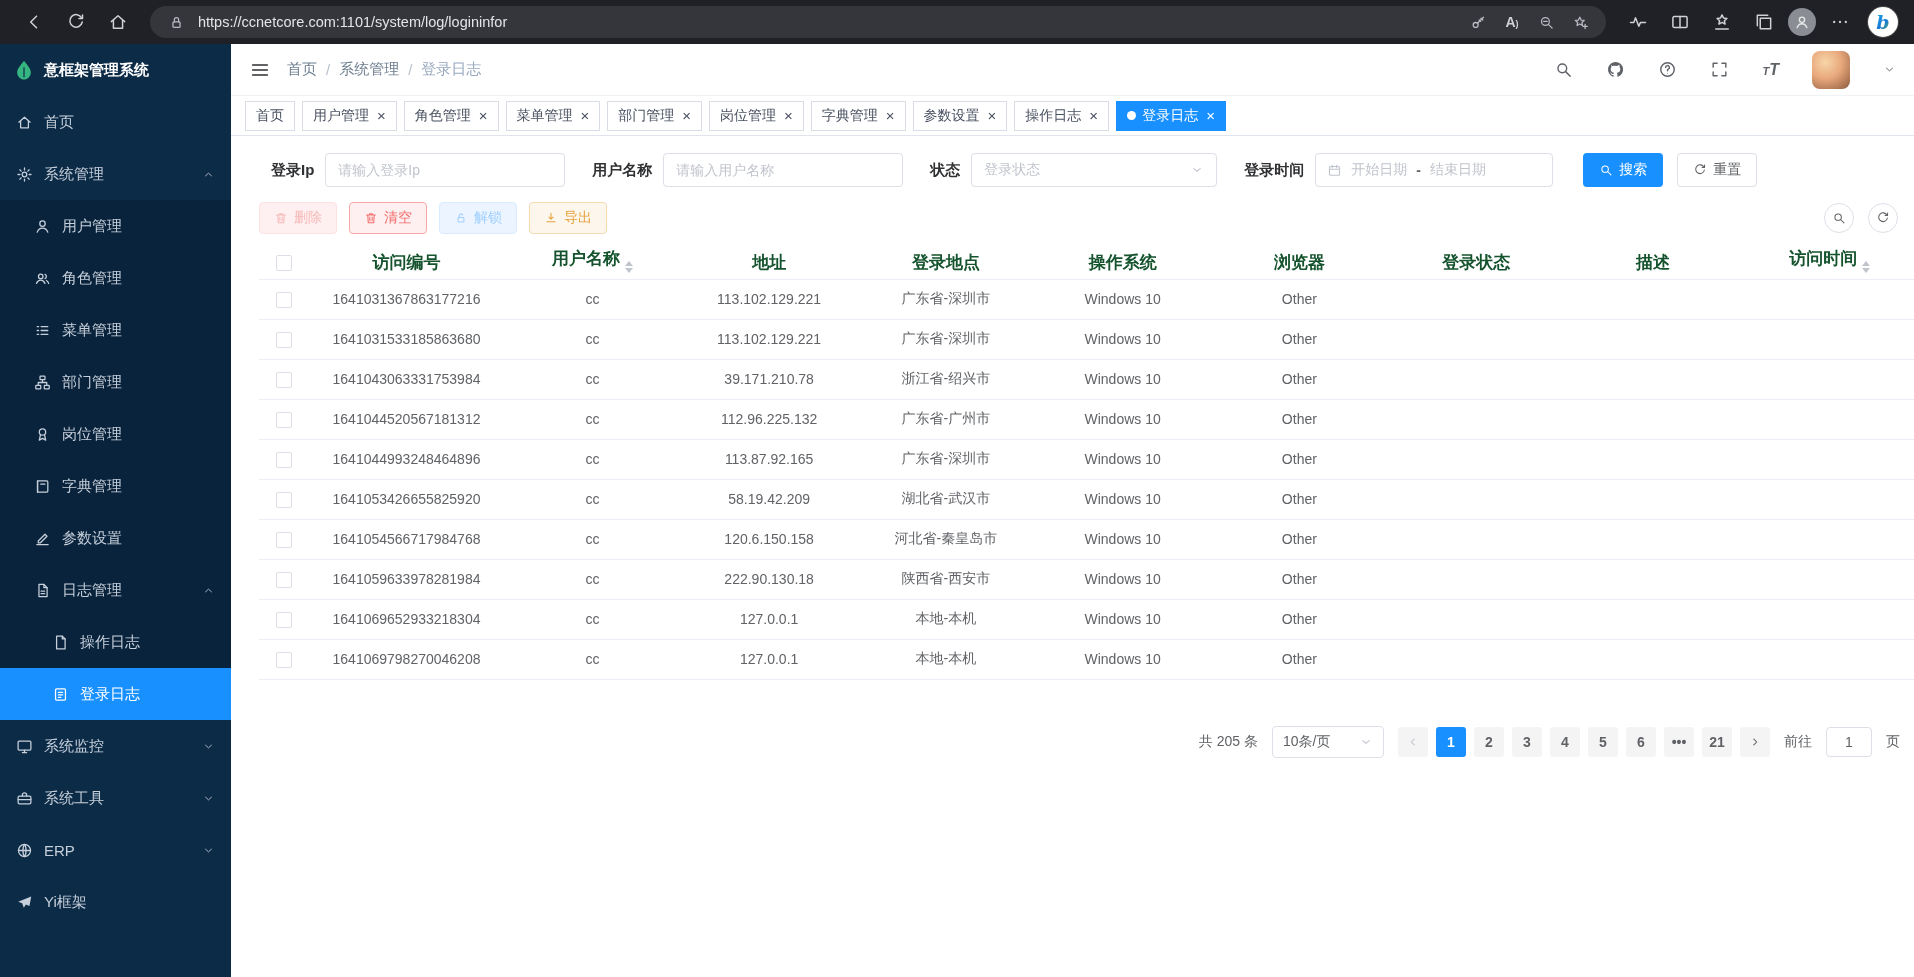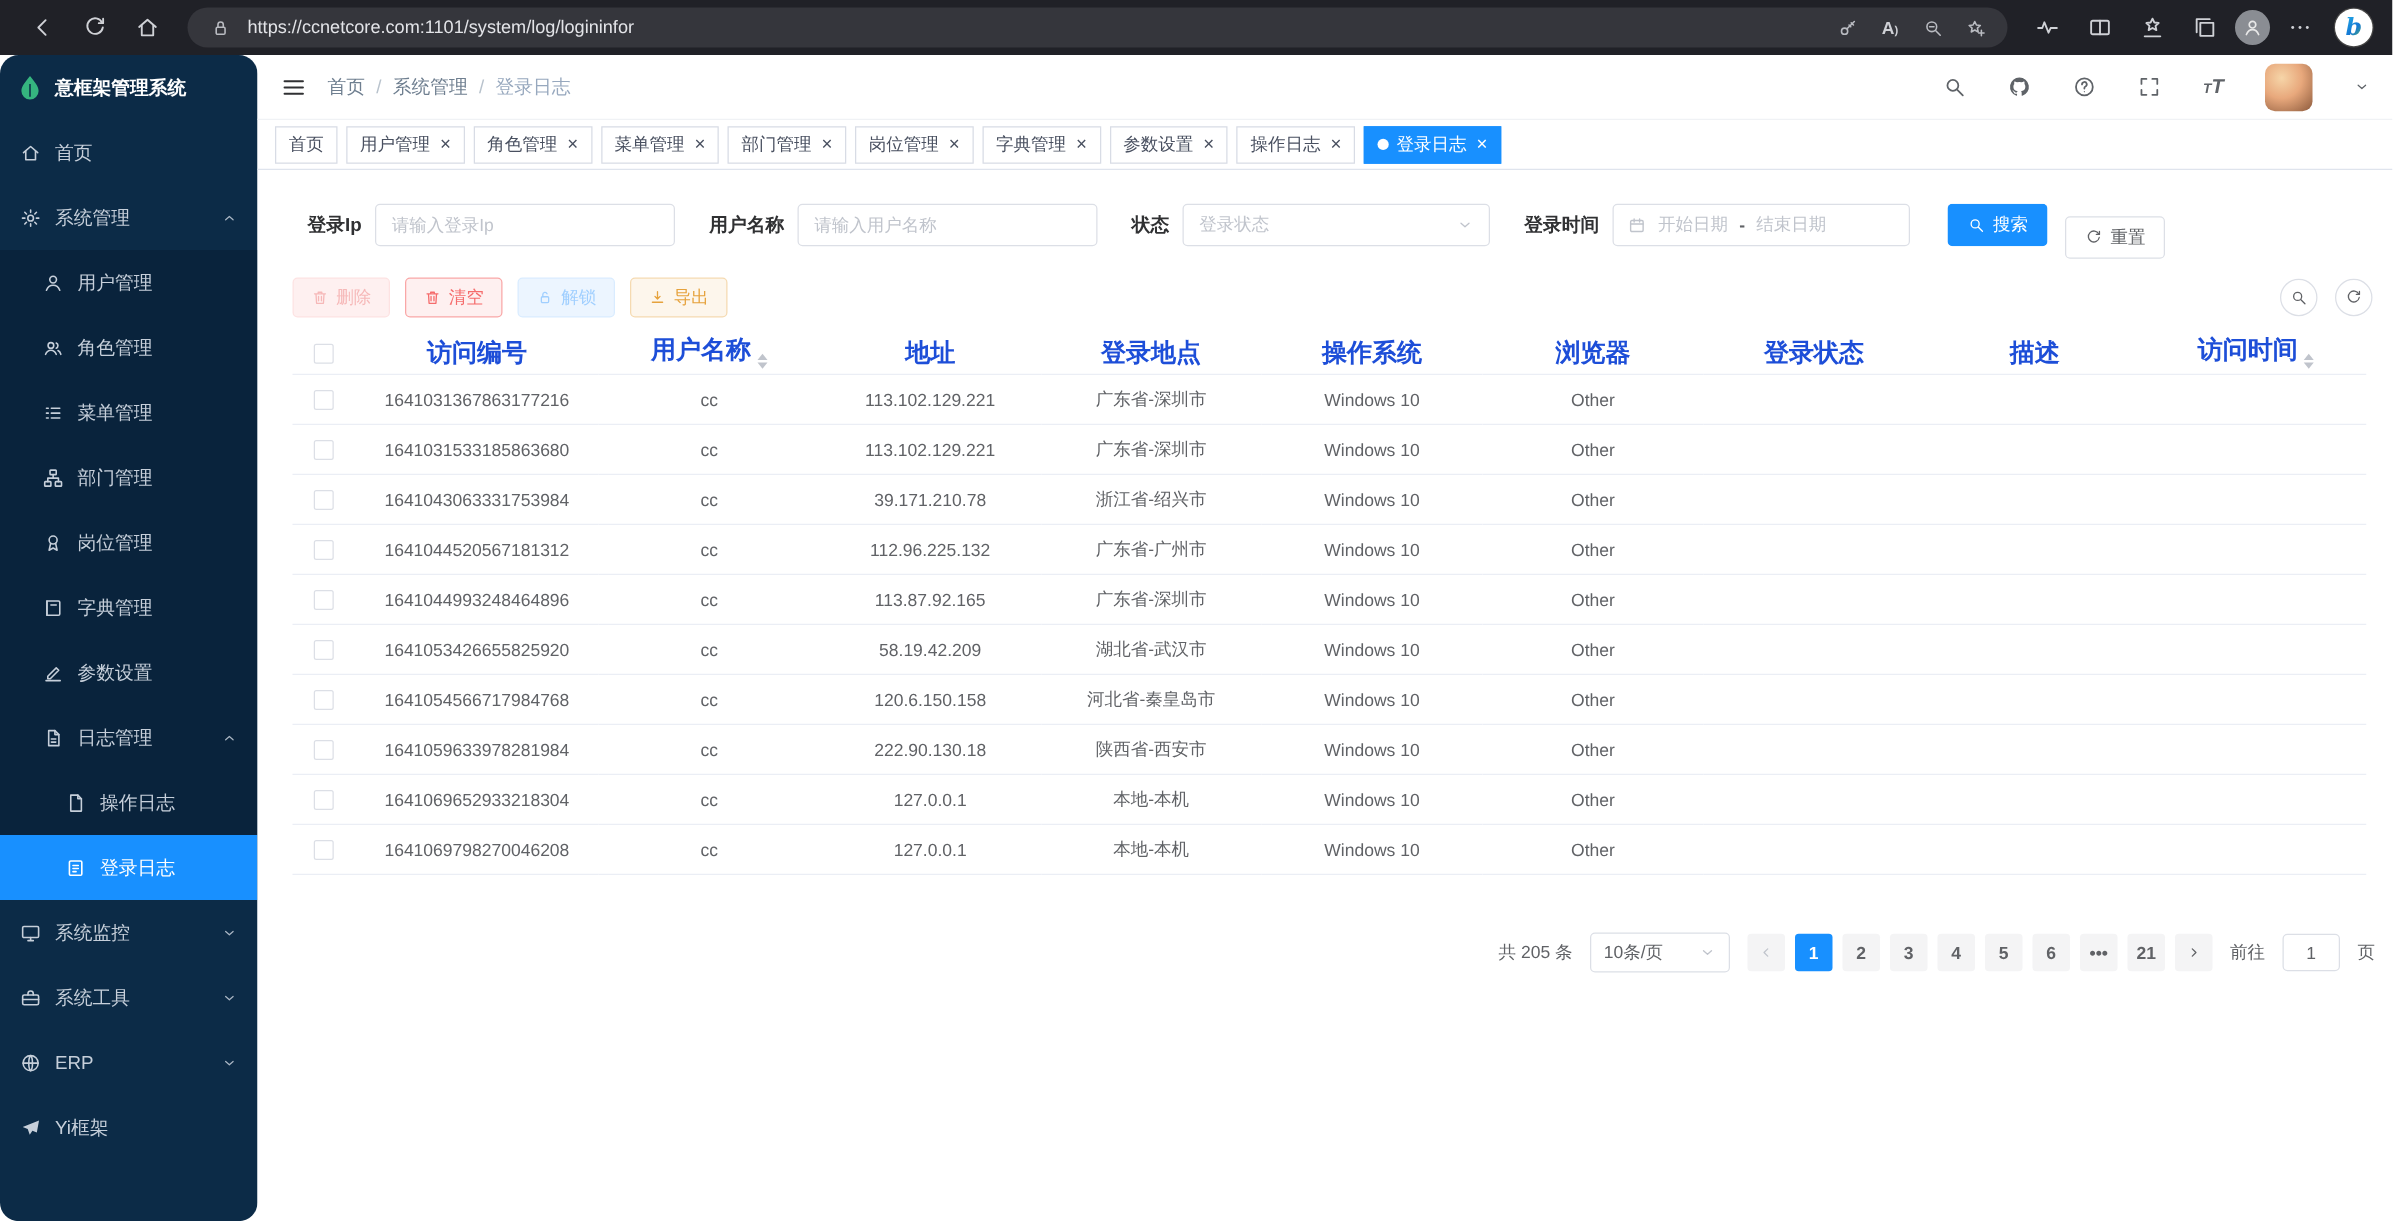--- a/index.html
+++ b/index.html
@@ -24,21 +24,21 @@
   .bing { width:30px; height:30px; border-radius:50%; background:#fff; display:flex; align-items:center;
     justify-content:center; margin-left:4px; cursor:pointer; flex-shrink:0; box-shadow:0 0 0 1px #444; }
   .bing b { font-size:19px; font-style:italic; font-family:"DejaVu Serif",serif;
     background:linear-gradient(135deg,#25b3e8,#1477d4 55%,#62bd52);
     -webkit-background-clip:text; background-clip:text; color:transparent; }
 
   
   .app { display:flex; height:933px; }
 
   
-  .sidebar { width:206px; background:var(--sidebar-bg,#0c2b47); color:#c6cfda; flex-shrink:0; overflow:hidden;border-radius:15px; }
+  .sidebar { width:231px; background:var(--sidebar-bg,#0c2b47); color:#c6cfda; flex-shrink:0; overflow:hidden; }
   .logo { height:52px; display:flex; align-items:center; gap:9px; padding:0 13px;
     color:#fff; font-weight:bold; font-size:15px; cursor:pointer; white-space:nowrap; }
   .logo-icon svg { width:22px; height:22px; display:block; }
   .menu-item { height:52px; display:flex; align-items:center; gap:11px; padding:0 16px;
     font-size:15px; cursor:pointer; white-space:nowrap; }
   .menu-item .mi-icon { display:flex; }
   .menu-item .mi-icon svg { width:17px; height:17px; }
   .menu-item.l2 { padding-left:34px; background:var(--sidebar-sub-bg,#09233c); }
   .menu-item.l3 { padding-left:52px; background:var(--sidebar-sub-bg,#09233c); }
   .menu-item.active { background:var(--accent,#1890ff); color:#fff; }
@@ -94,37 +94,37 @@
   .cal { display:flex; color:#c0c4cc; }
   .cal svg { width:15px; height:15px; }
   .range-sep { color:#606266; font-size:14px; font-weight:bold; }
 
   .btn { height:34px; border-radius:4px; font-size:14px; display:inline-flex; align-items:center;
     gap:6px; padding:0 15px; cursor:pointer; border:1px solid transparent; background:#fff;
     font-family:"Liberation Sans","DejaVu Sans",sans-serif; white-space:nowrap; }
   .b-ic { display:flex; }
   .b-ic svg { width:14px; height:14px; }
   .btn-primary { background:var(--accent,#1890ff); color:#fff; margin-right:14px; }
-  .btn-plain { border-color:#dcdfe6; color:#606266;margin-top:20px; }
+  .btn-plain { border-color:#dcdfe6; color:#606266; }
 
   .toolbar { display:flex; align-items:center; margin:15px 16px 0 28px; }
   .toolbar-left { display:flex; gap:12px; }
   .btn.sm { height:32px; padding:0 14px; }
   .btn.danger { background:#fef0f0; border-color:#f9a7a7; color:var(--danger,#f56c6c); }
   .btn.danger.disabled { border-color:#fde2e2; color:#f6b8b8; cursor:not-allowed; }
   .btn.info { background:#ecf5ff; border-color:#d9ecff; color:#a0cfff;text-align:right; }
   .btn.info.disabled { cursor:not-allowed; }
   .btn.warn { background:#fdf6ec; border-color:#f5dab1; color:var(--warning,#e6a23c); }
   .toolbar-right { margin-left:auto; display:flex; gap:14px; }
   .circle-btn { width:30px; height:30px; border:1px solid #dcdfe6; border-radius:50%;
     display:flex; align-items:center; justify-content:center; color:#606266; cursor:pointer; }
   .circle-btn svg { width:14px; height:14px; }
 
   table { width:1659px; margin:12px 28px 0; border-collapse:collapse; table-layout:fixed; }
-  th { font-weight:bold; color:#1d4ed8; font-size:20px; height:33px; border-bottom:1px solid #ebeef5;
+  th { font-weight:bold; color:#14532d; font-size:17px; height:33px; border-bottom:1px solid #ebeef5;
     text-align:center; white-space:nowrap; }
   td { color:#606266; font-size:14px; height:40px; border-bottom:1px solid #ebeef5;
     text-align:center; white-space:nowrap; overflow:hidden; }
   th.col-check, td.col-check { width:50px; }
   th:nth-child(2), td:nth-child(2) { width:195px; }
   .checkbox { display:inline-block; width:16px; height:16px; border:1px solid #dcdfe6;
     border-radius:2px; background:#fff; vertical-align:middle; cursor:pointer; }
   .sort { display:inline-flex; flex-direction:column; margin-left:5px; vertical-align:-2px; cursor:pointer; }
   .sort i { width:0; height:0; border:4px solid transparent; display:block; }
   .sort .up { border-bottom:5px solid #c0c4cc; margin-bottom:2px; }

